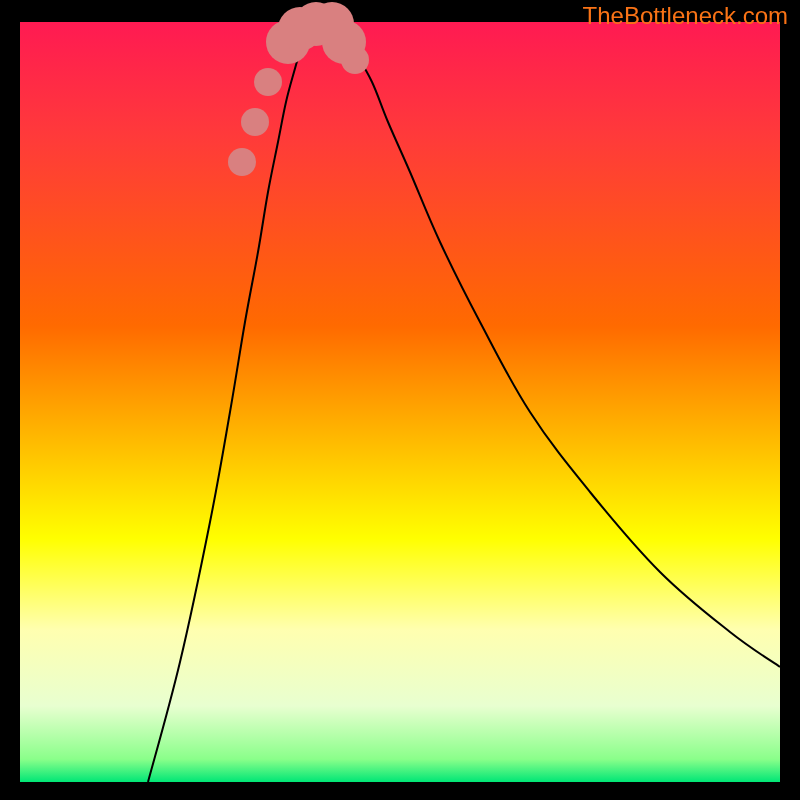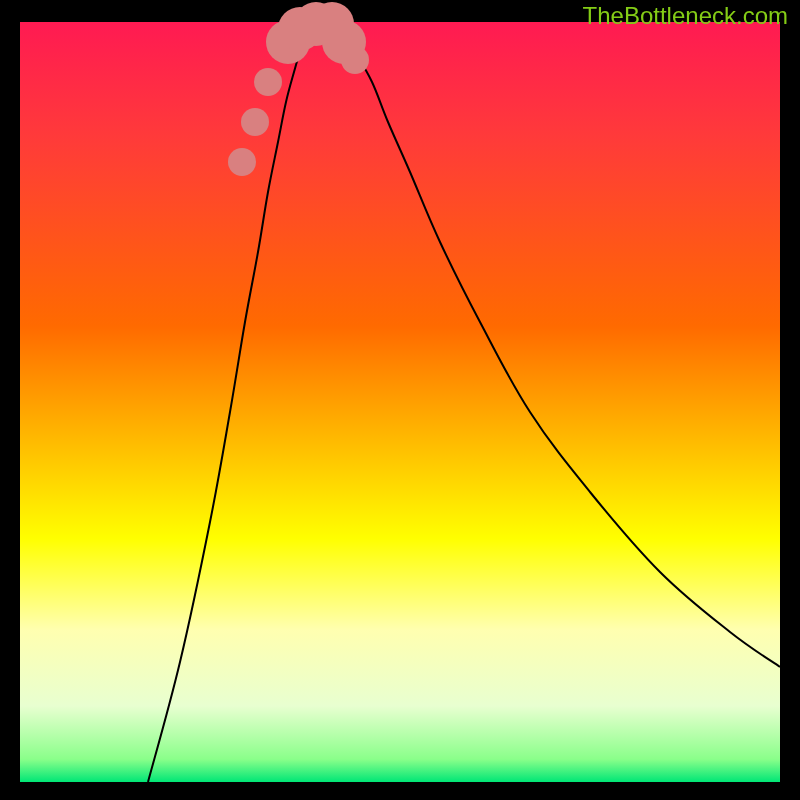--- a/index.html
+++ b/index.html
@@ -14,21 +14,21 @@
     position: relative;
     width: 800px;
     height: 800px;
   }
   .watermark {
     position: absolute;
     top: 2px;
     right: 12px;
     font-family: Arial, Helvetica, sans-serif;
     font-size: 24px;
-    color: #84cc16;
+    color: #f97316;
     letter-spacing: 0px;
     z-index: 5;
   }
   svg {
     position: absolute;
     top: 0;
     left: 0;
     width: 800px;
     height: 800px;
     display: block;

